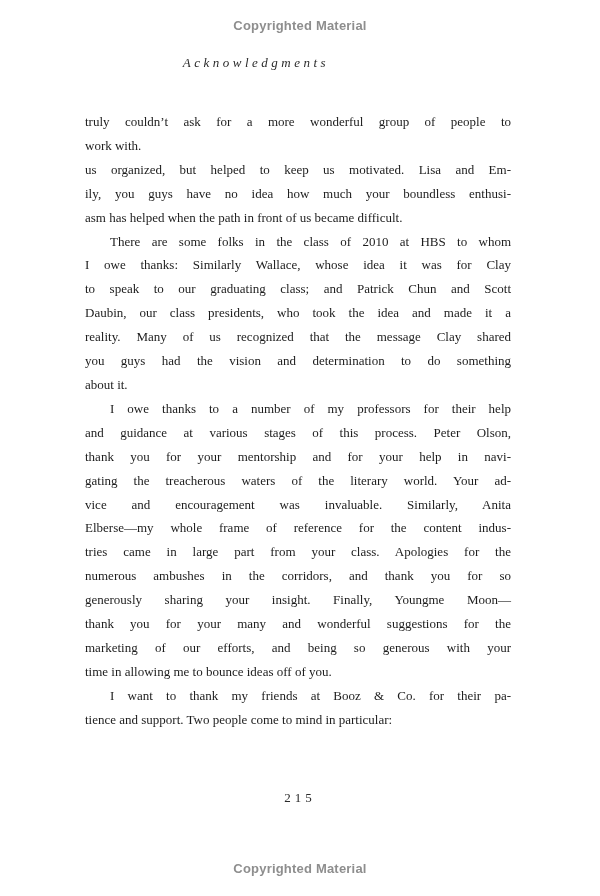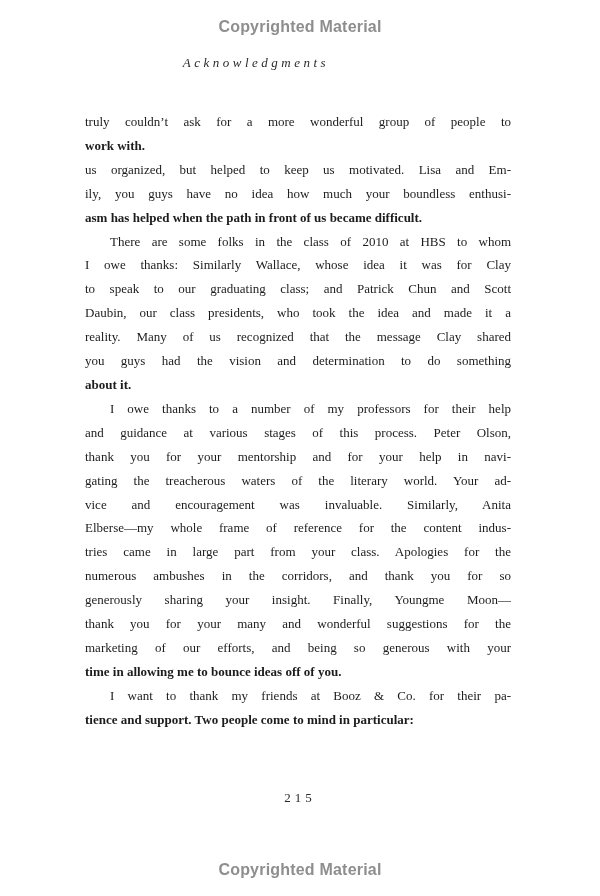--- a/index.html
+++ b/index.html
@@ -16,21 +16,21 @@
     color: #1c1c1c;
     overflow: hidden;
   }
   .copyright-notice {
     position: absolute;
     left: 0;
     width: 600px;
     text-align: center;
     font-family: "Liberation Sans", sans-serif;
     font-weight: bold;
-    font-size: 16px;
+    font-size: 13px;
     color: #8e8e8e;
     letter-spacing: 0.2px;
   }
   .copyright-notice.top { top: 18px; }
   .copyright-notice.bottom { top: 861px; }
   .running-head {
     position: absolute;
     top: 55px;
     left: 0;
     width: 512px;
@@ -48,21 +48,20 @@
     font-size: 13px;
   }
   .body-text .line {
     line-height: 23.9px;
     text-align: justify;
     text-align-last: justify;
     white-space: normal;
   }
   .body-text .line.para-end {
     text-align-last: left;
-    font-weight: bold;
   }
   .body-text .line.indent {
     text-indent: 25px;
   }
   .page-number {
     position: absolute;
     top: 790px;
     left: 0;
     width: 600px;
     text-align: center;

